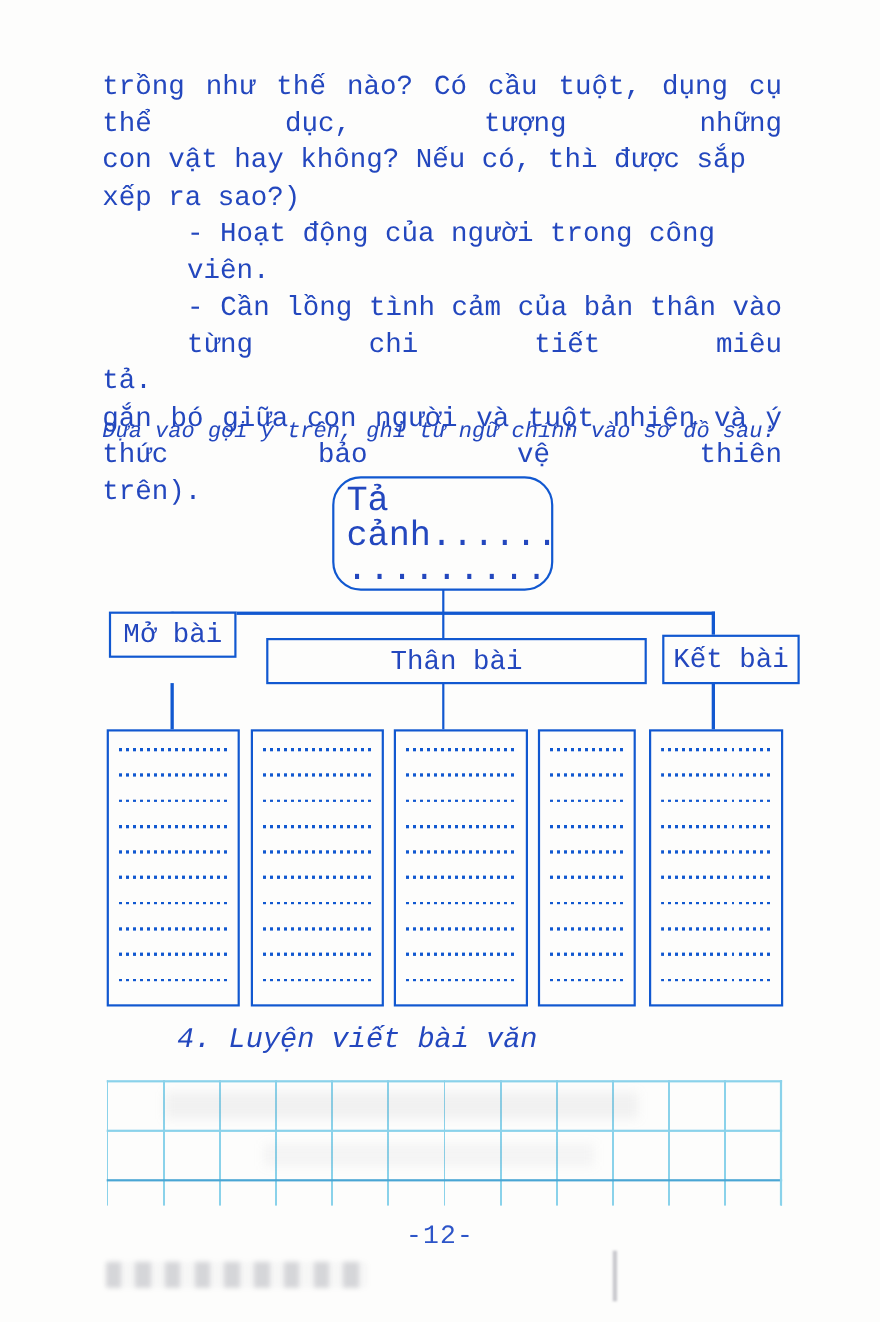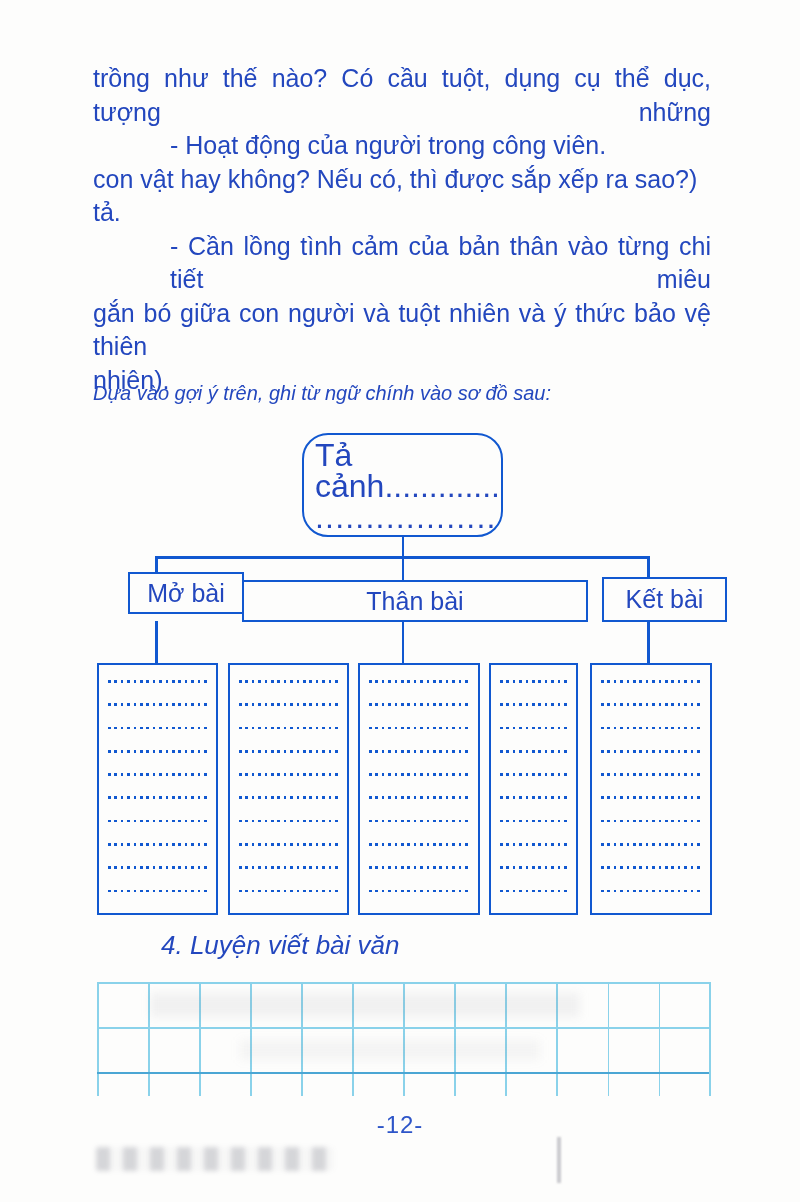--- a/index.html
+++ b/index.html
@@ -5,41 +5,41 @@
   :root{
     --text-blue:#2347be;
     --diagram-blue:#1158d0;
     --grid-line:#8ad2ea;
     --grid-line-dark:#4aa6d4;
     --paper:#fdfdfc;
   }
   html,body{margin:0;padding:0;}
   body{width:800px;height:1202px;background:var(--paper);overflow:hidden;}
   .page{position:relative;width:800px;height:915px;background:var(--paper);
-        font-family:Liberation Sans, sans-serif;color:var(--text-blue);}
+        font-family:Liberation Mono, monospace;color:var(--text-blue);}
 
   
   .textblock{position:absolute;left:93px;top:62px;width:618px;}
   .ln{font-size:25px;line-height:33.5px;white-space:normal;color:var(--text-blue);}
   .ln.j{text-align:justify;text-align-last:justify;}
   .ln.ind{padding-left:77px;}
   .ln.it{font-style:italic;}
   .lead-italic{position:absolute;left:93px;top:377px;width:640px;
                font-style:italic;font-size:20px;line-height:32px;color:var(--text-blue);}
 
   
   .dline{position:absolute;background:var(--diagram-blue);}
   .rootbox{position:absolute;left:302px;top:433px;width:201px;height:104px;
            box-sizing:border-box;border:2.5px solid var(--diagram-blue);border-radius:26px;
            padding:5px 8px 0 11px;font-size:32px;line-height:31px;color:var(--text-blue);overflow:hidden;}
   .rootbox .dots{letter-spacing:1.2px;}
   .lvl2{position:absolute;box-sizing:border-box;border:2.5px solid var(--diagram-blue);
         display:flex;align-items:center;justify-content:center;
         font-size:25px;color:var(--text-blue);background:var(--paper);}
-  .lb1{left:99px;top:572px;width:116px;height:42px;margin-left:29px;}
+  .lb1{left:99px;top:556px;width:116px;height:42px;}
   .lb2{left:242px;top:580px;width:346px;height:42px;}
   .lb3{left:590px;top:577px;width:125px;height:45px;margin-left:12px;}
   .v1{left:401.5px;top:536px;width:2.5px;height:22px;}
   .hbar{left:156px;top:556px;width:494px;height:2.5px;}
   .v2{left:155px;top:556px;width:2.5px;height:26px;}
   .v3{left:401.5px;top:558px;width:2.5px;height:24px;}
   .v4{left:647px;top:556px;width:2.5px;height:23px;}
   .v5{left:155px;top:621px;width:2.5px;height:43px;}
   .v6{left:401.5px;top:621px;width:2.5px;height:43px;}
   .v7{left:647px;top:621px;width:2.5px;height:43px;}
@@ -78,26 +78,26 @@
   .sm3{left:150px;top:993px;width:430px;height:24px;background:rgba(140,140,152,.10);filter:blur(5px);}
   .sm4{left:240px;top:1040px;width:300px;height:20px;background:rgba(140,140,152,.08);filter:blur(5px);}
 </style>
 </head>
 <body>
 
 <div class="page">
 
   <div class="textblock">
     <div class="ln j">trồng như thế nào? Có cầu tuột, dụng cụ thể dục, tượng những</div>
+    <div class="ln">con vật hay không? Nếu có, thì được sắp xếp ra sao?)</div>
     <div class="ln ind">- Hoạt động của người trong công viên.</div>
-    <div class="ln">con vật hay không? Nếu có, thì được sắp xếp ra sao?)</div>
+    <div class="ln j ind">- Cần lồng tình cảm của bản thân vào từng chi tiết miêu</div>
     <div class="ln">tả.</div>
-    <div class="ln j ind">- Cần lồng tình cảm của bản thân vào từng chi tiết miêu</div>
     <div class="ln j">gắn bó giữa con người và tuột nhiên và ý thức bảo vệ thiên</div>
-    <div class="ln">nhiên).</div>
+    <div class="ln">trên).</div>
   </div>
 
   <div class="lead-italic">Dựa vào gợi ý trên, ghi từ ngữ chính vào sơ đồ sau:</div>
 
   <div class="rootbox">
     <div>Tả cảnh..............</div>
     <div class="dots">..........................</div>
     <div class="dots">..........................</div>
   </div>
 

